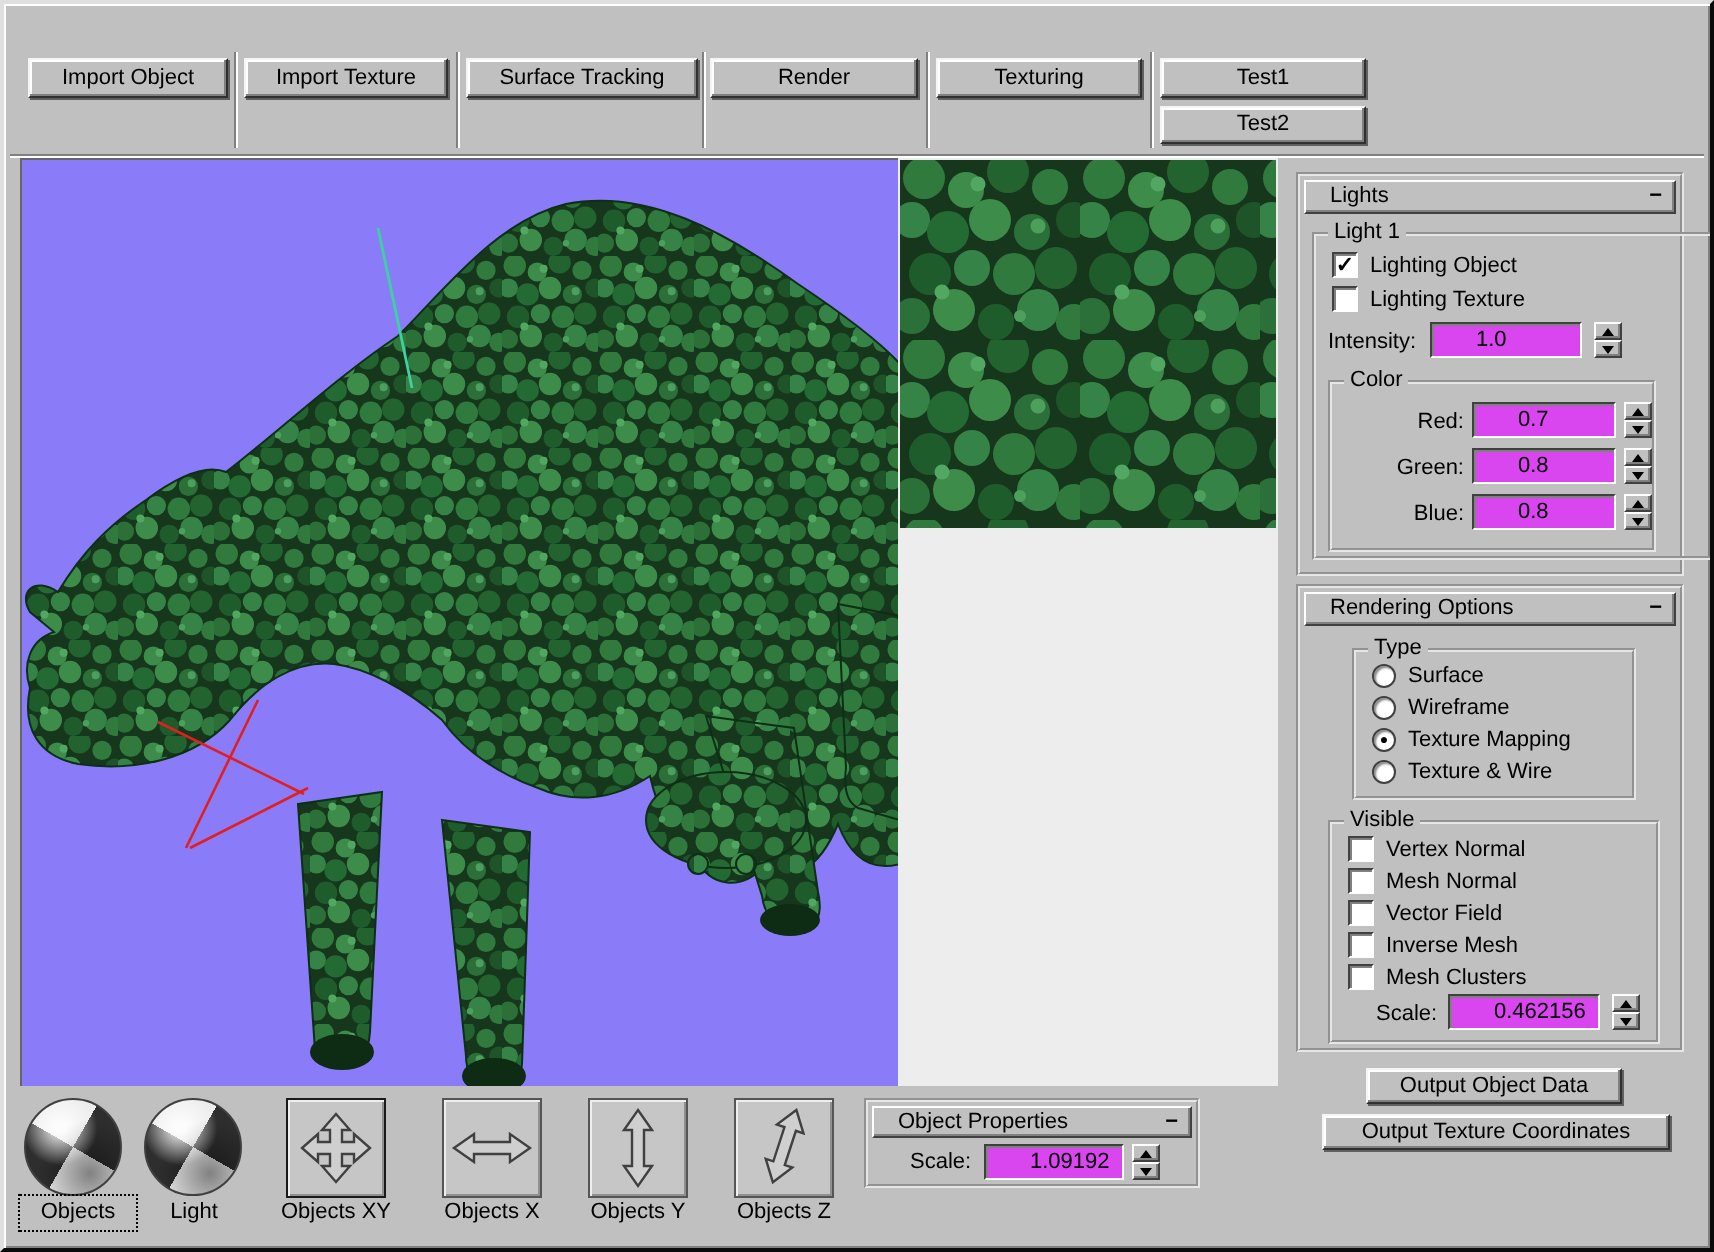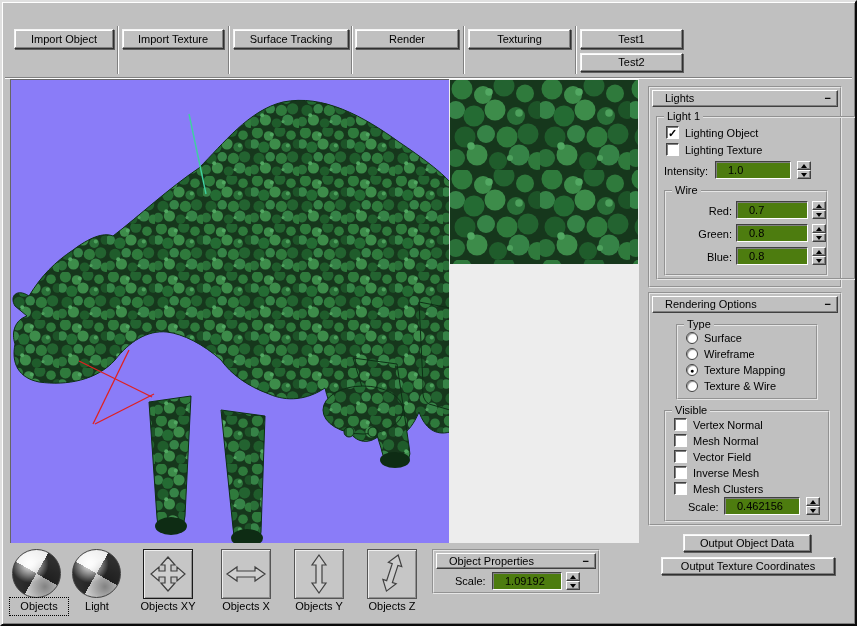--- a/index.html
+++ b/index.html
@@ -46,22 +46,22 @@
   .texture{position:absolute;left:1px;top:1px;width:188px;height:184px;}
   
   .rollup{position:absolute;background:#c0c0c0;border:2px groove #e6e6e6;}
   .rhead{position:absolute;left:2px;top:2px;right:2px;height:17px;background:#c0c0c0;
     border:1px solid;border-color:#fff #404040 #404040 #fff;box-shadow:inset -1px -1px 0 #808080;
     line-height:15px;padding:0 6px 0 12px;display:flex;cursor:default;}
   .rhead .cap{flex:1;}
   .rhead .min{font-weight:bold;}
   .groupbox{position:absolute;border:2px groove #e6e6e6;}
   .gblabel{position:absolute;top:-8px;left:6px;background:#c0c0c0;padding:0 3px;line-height:13px;}
-  .field{position:absolute;background:#4d7c0f;border:1px solid;border-color:#404040 #fff #fff #404040;
-    box-shadow:inset 1px 1px 0 #808080;height:18px;line-height:16px;padding-left:12px;cursor:text;}
+  .field{position:absolute;background:#d946ef;border:1px solid;border-color:#404040 #fff #fff #404040;
+    box-shadow:inset 1px 1px 0 #808080;height:18px;line-height:16px;padding-left:22px;cursor:text;}
   .spin{position:absolute;width:14px;height:18px;display:flex;flex-direction:column;}
   .spin span{flex:1;background:#c0c0c0;border:1px solid;border-color:#fff #404040 #404040 #fff;
     box-shadow:inset -1px -1px 0 #808080;position:relative;cursor:default;}
   .spin i{position:absolute;left:50%;top:50%;width:0;height:0;border-left:3px solid transparent;border-right:3px solid transparent;}
   .spin .up i{border-bottom:4px solid #000;transform:translate(-50%,-50%);}
   .spin .dn i{border-top:4px solid #000;transform:translate(-50%,-50%);}
   .cbrow{position:absolute;display:flex;align-items:center;gap:6px;}
   .cbox{width:13px;height:13px;background:#fff;border:1px solid;border-color:#404040 #fff #fff #404040;
     box-shadow:inset 1px 1px 0 #808080;text-align:center;line-height:12px;font-size:11px;font-weight:bold;cursor:default;}
   .rad{width:12px;height:12px;border-radius:50%;background:#fff;border:1px solid #404040;
@@ -200,21 +200,21 @@
       <span class="field" style="left:57px;top:43px;width:76px;">1.0</span>
       <span class="spin" style="left:139px;top:43px;">
         <span class="up">
             <i></i>
           </span>
         <span class="dn">
             <i></i>
           </span>
       </span>
       <div class="groupbox" style="left:6px;top:72px;width:164px;height:86px;">
-        <span class="gblabel">Wire</span>
+        <span class="gblabel">Color</span>
         <span class="rlab" style="left:8px;top:13px;width:58px;">Red:</span>
         <span class="field" style="left:70px;top:9px;width:72px;">0.7</span>
         <span class="spin" style="left:146px;top:9px;">
             <span class="up">
               <i></i>
             </span>
             <span class="dn">
               <i></i>
             </span>
           </span>

